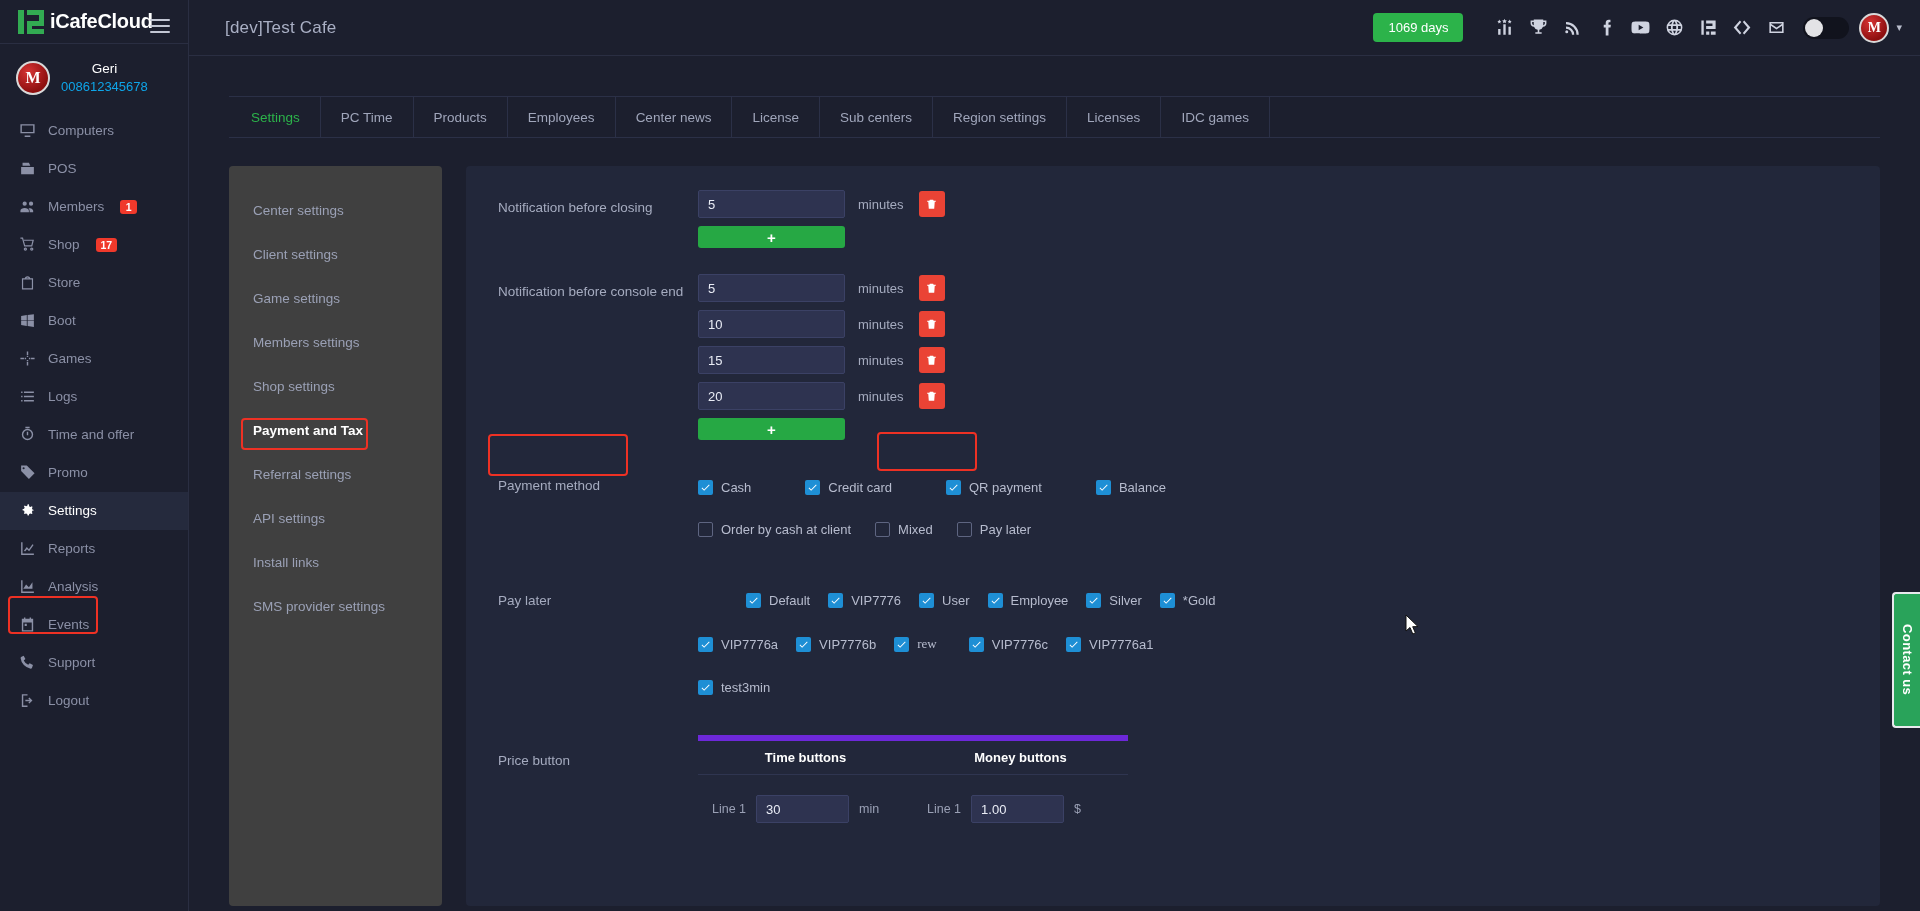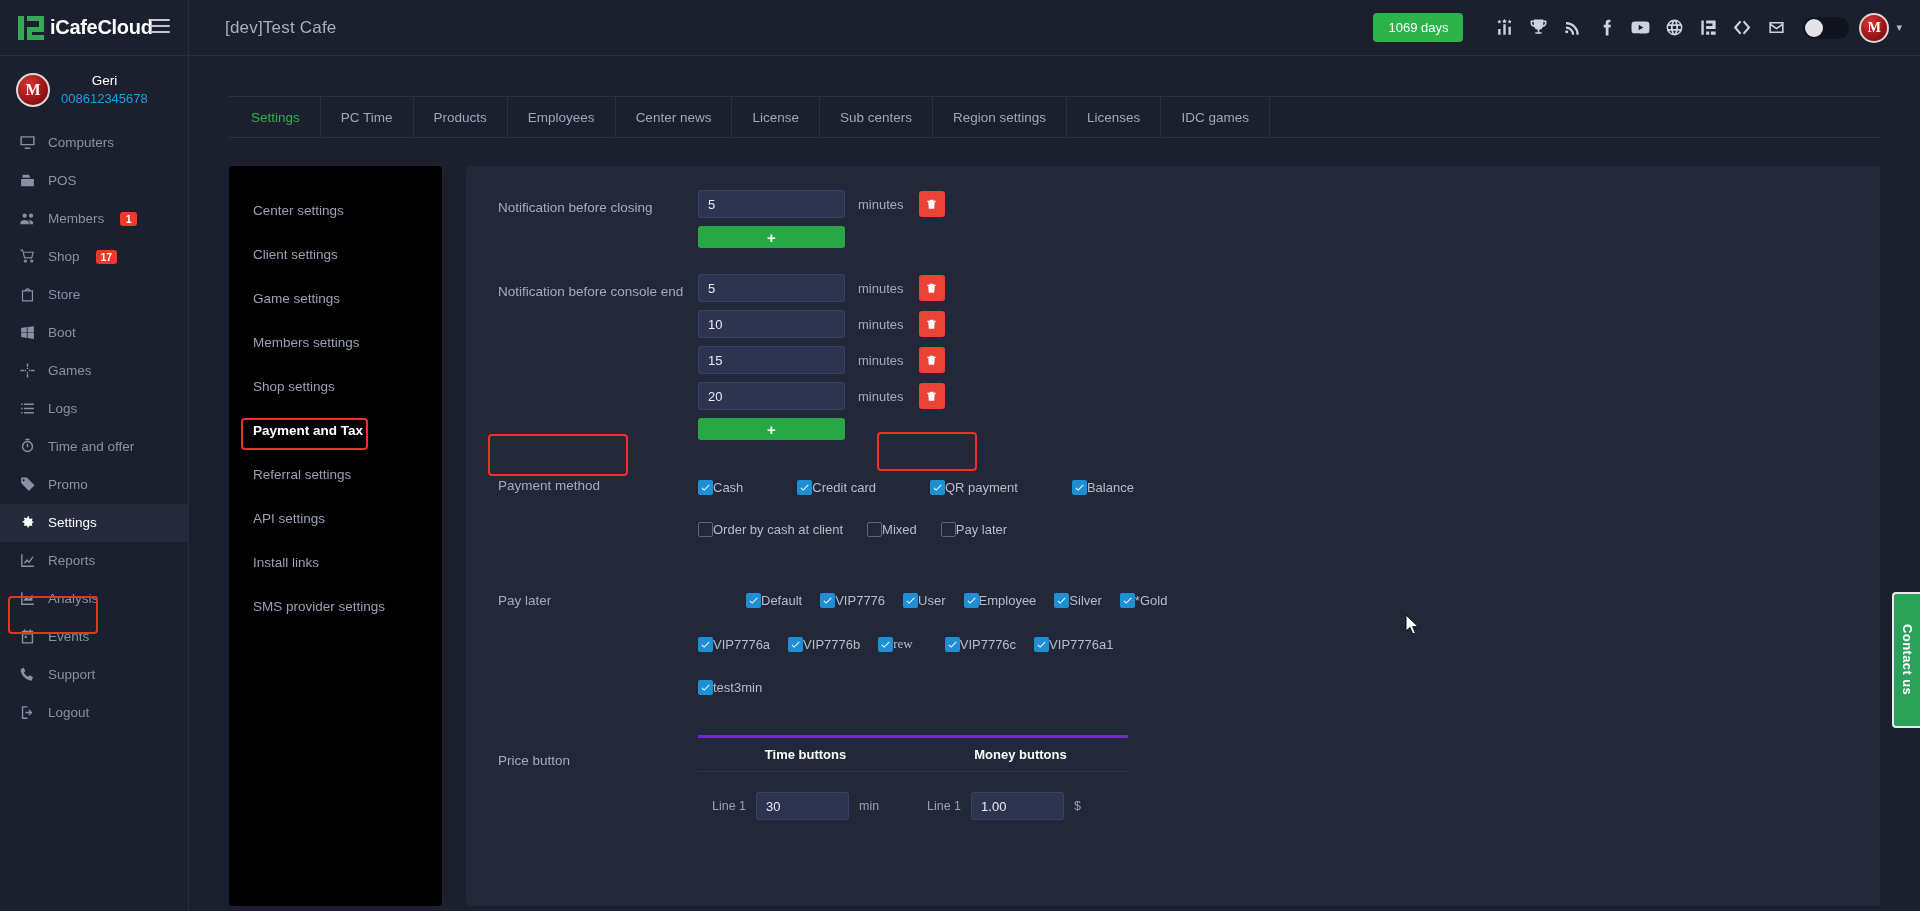--- a/index.html
+++ b/index.html
@@ -10,21 +10,21 @@
     overflow: hidden;
   }
   body { position: relative; }
 
   
   #sidebar {
     position: absolute; left: 0; top: 0; width: 189px; height: 911px;
     background: #1c1f2e; border-right: 1px solid #2a2e42;
   }
   #brand {
-    height: 56px; display: flex; align-items: center; padding-left: 18px;
+    height: 44px; display: flex; align-items: center; padding-left: 18px;
     border-bottom: 1px solid #2a2e42; gap: 6px;
   }
   .logo-mark {
     width: 26px; height: 24px; position: relative; flex: 0 0 auto;
   }
   .logo-mark i {
     position: absolute; background: #32ab52; display:block;
   }
   .logo-mark i.a { left:0; top:0; width:6px; height:24px; }
   .logo-mark i.b { left:9px; top:0; width:17px; height:5px; }
@@ -107,21 +107,21 @@
   }
   .tab {
     display: flex; align-items: center; padding: 0 20px; color: #a0a6bb; font-size: 13.5px;
     cursor: pointer; border-right: 1px solid #2b3047; white-space: nowrap;
   }
   .tab:first-child { padding-left: 22px; }
   .tab.active { color: #2cb34a; }
 
   #panel-wrap { display: flex; margin: 28px 40px 0 40px; height: 740px; }
   #subnav {
-    width: 213px; flex: 0 0 213px; background: #000000; border-radius: 4px;
+    width: 213px; flex: 0 0 213px; background: #404040; border-radius: 4px;
     padding: 22px 0; position: relative;
   }
   .sub-item {
     height: 44px; display:flex; align-items:center; padding-left: 24px;
     color: #9aa0b5; font-size: 13.5px; cursor: pointer;
   }
   .sub-item.active { color: #fff; font-weight: 700; }
 
   #form-panel {
     flex: 1; background: #22273a; border-radius: 4px; margin-left: 24px;
@@ -146,36 +146,36 @@
   }
   .del-btn svg { width: 13px; height: 13px; fill: #fff; }
   .add-btn {
     width: 147px; height: 22px; background: #26a844; border-radius: 3px;
     display: flex; align-items: center; justify-content: center; cursor: pointer;
     color: #fff; font-size: 15px; font-weight: 700; line-height: 1;
   }
 
   .cbrow { display: flex; align-items: center; flex-wrap: wrap; }
   .cb {
-    display: flex; align-items: center; margin-right: 22px; cursor: pointer;
+    display: flex; align-items: center; gap: 8px; margin-right: 22px; cursor: pointer;
     white-space: nowrap;
   }
   .cb .box {
     width: 15px; height: 15px; border-radius: 2px; flex: 0 0 auto;
     background: #1e8fd5; display: flex; align-items: center; justify-content: center;
   }
   .cb .box svg { width: 11px; height: 11px; fill: #fff; }
   .cb.off .box { background: transparent; border: 1px solid #5e6581; }
   .cb .lbl { color: #b7bcce; font-size: 13px; }
 
   .pb-grid { display: flex; }
   .pb-col { width: 215px; }
   .pb-head {
     color: #fff; font-size: 13px; font-weight: 700; text-align: center;
-    border-top: 3px solid #6d28d9; border-bottom: 1px solid #2f3550;
+    border-top: 6px solid #6d28d9; border-bottom: 1px solid #2f3550;
     padding: 9px 0; margin-bottom: 20px;
   }
   .pb-line { display: flex; align-items: center; gap: 10px; padding-left: 14px; }
   .pb-line .ln { color: #9aa0b5; font-size: 12.5px; }
   .pb-inp {
     width: 93px; height: 28px; background: #2e3350; border: 1px solid #3b4165;
     border-radius: 2px; color: #e9ecf5; font-size: 13px; padding: 0 9px;
     font-family: "Liberation Sans", sans-serif;
   }
   .pb-unit { color: #9aa0b5; font-size: 12.5px; }

